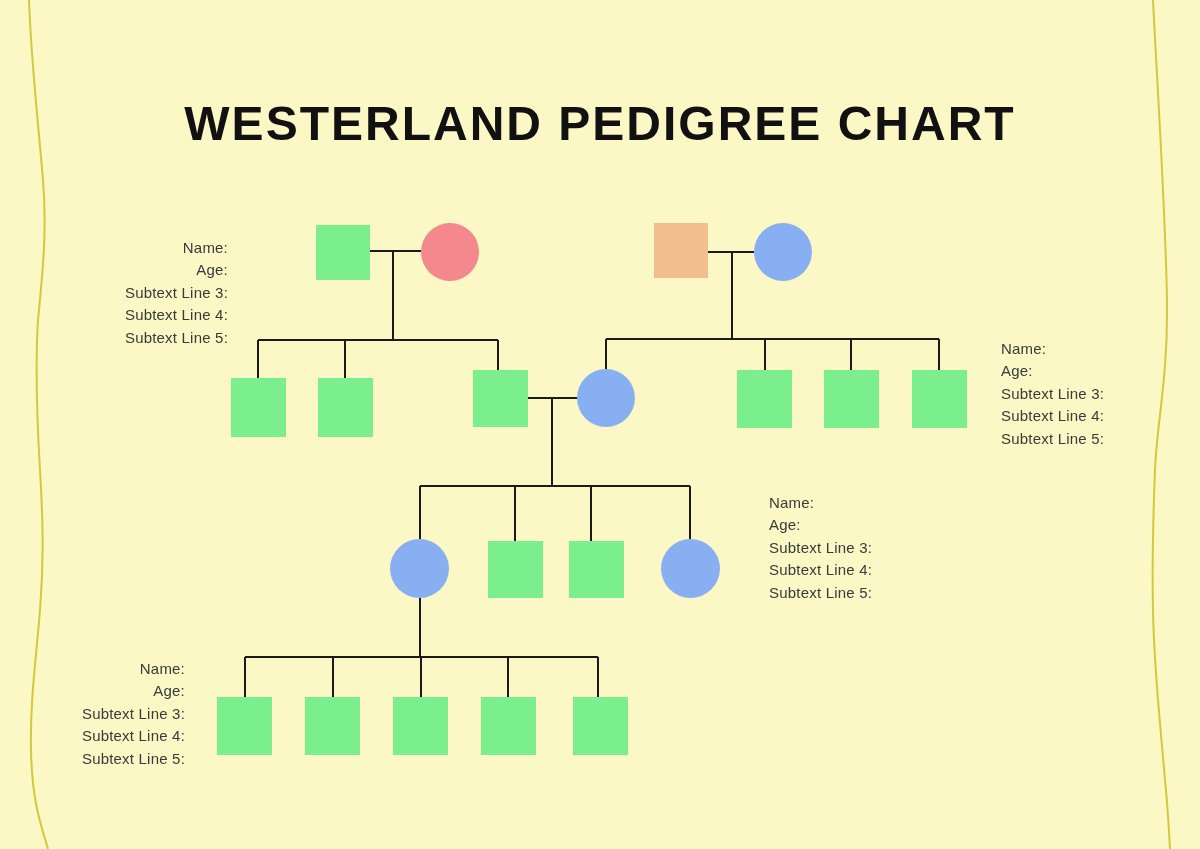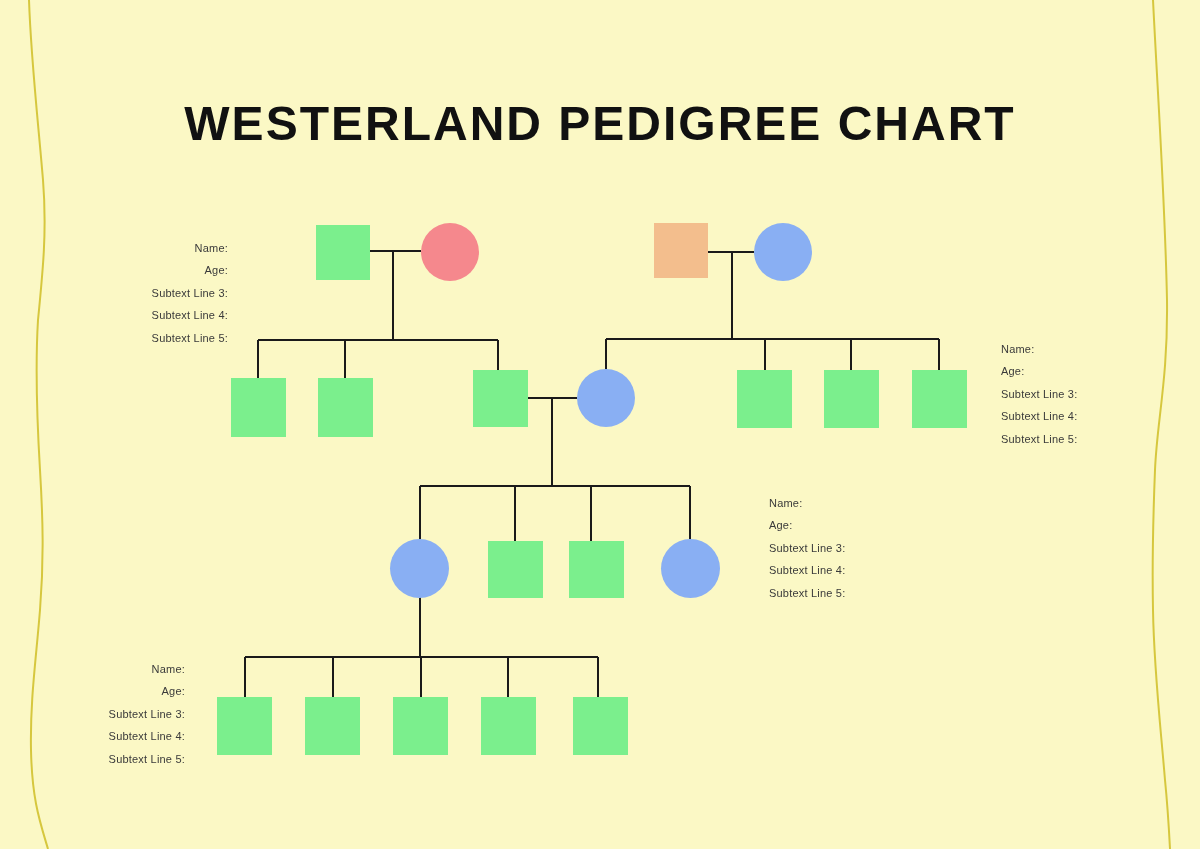--- a/index.html
+++ b/index.html
@@ -18,21 +18,21 @@
   }
   svg.layer { position:absolute; top:0; left:0; width:1200px; height:849px; }
   .node { position:absolute; box-sizing:border-box; }
   .circle { border-radius:50%; }
   .fill-green  { background: var(--shape-green,  #7BEF8D); }
   .fill-pink   { background: var(--shape-pink,   #F5888D); }
   .fill-orange { background: var(--shape-orange, #F3BE8D); }
   .fill-blue   { background: var(--shape-blue,   #89AFF3); }
   .labels {
     position:absolute;
-    font-size:11px; line-height:22.4px; letter-spacing:0.2px;
+    font-size:15px; line-height:22.4px; letter-spacing:0.2px;
     color: var(--label-text, #3a3a3a);
     white-space:nowrap;
   }
   .labels.align-right { text-align:right; }
 </style>
 </head>
 <body>
 
 <div class="canvas">
 

